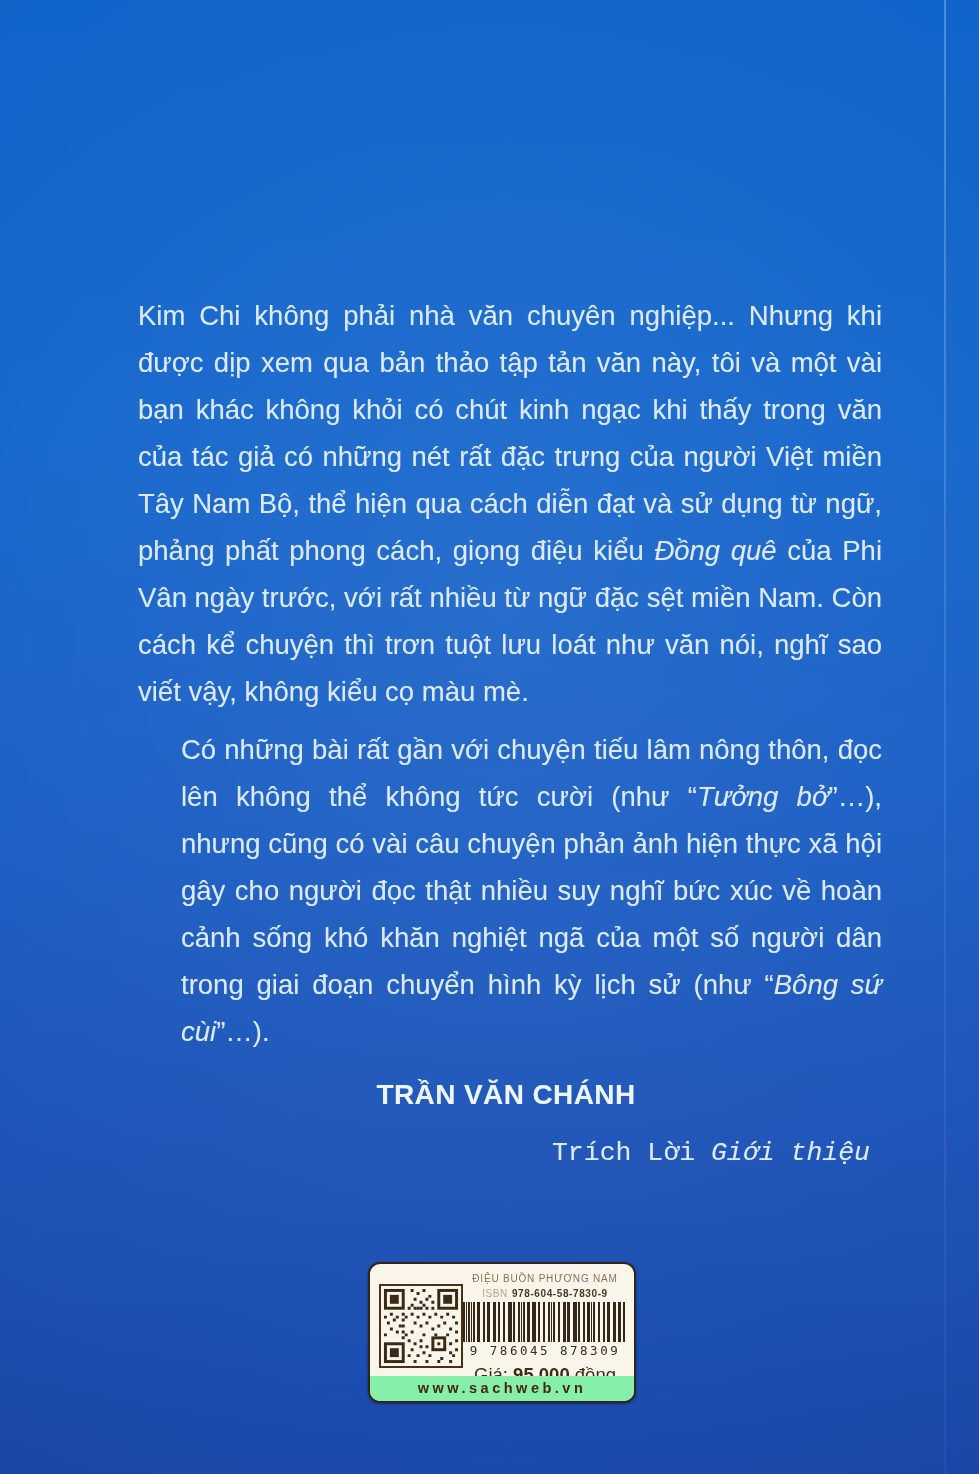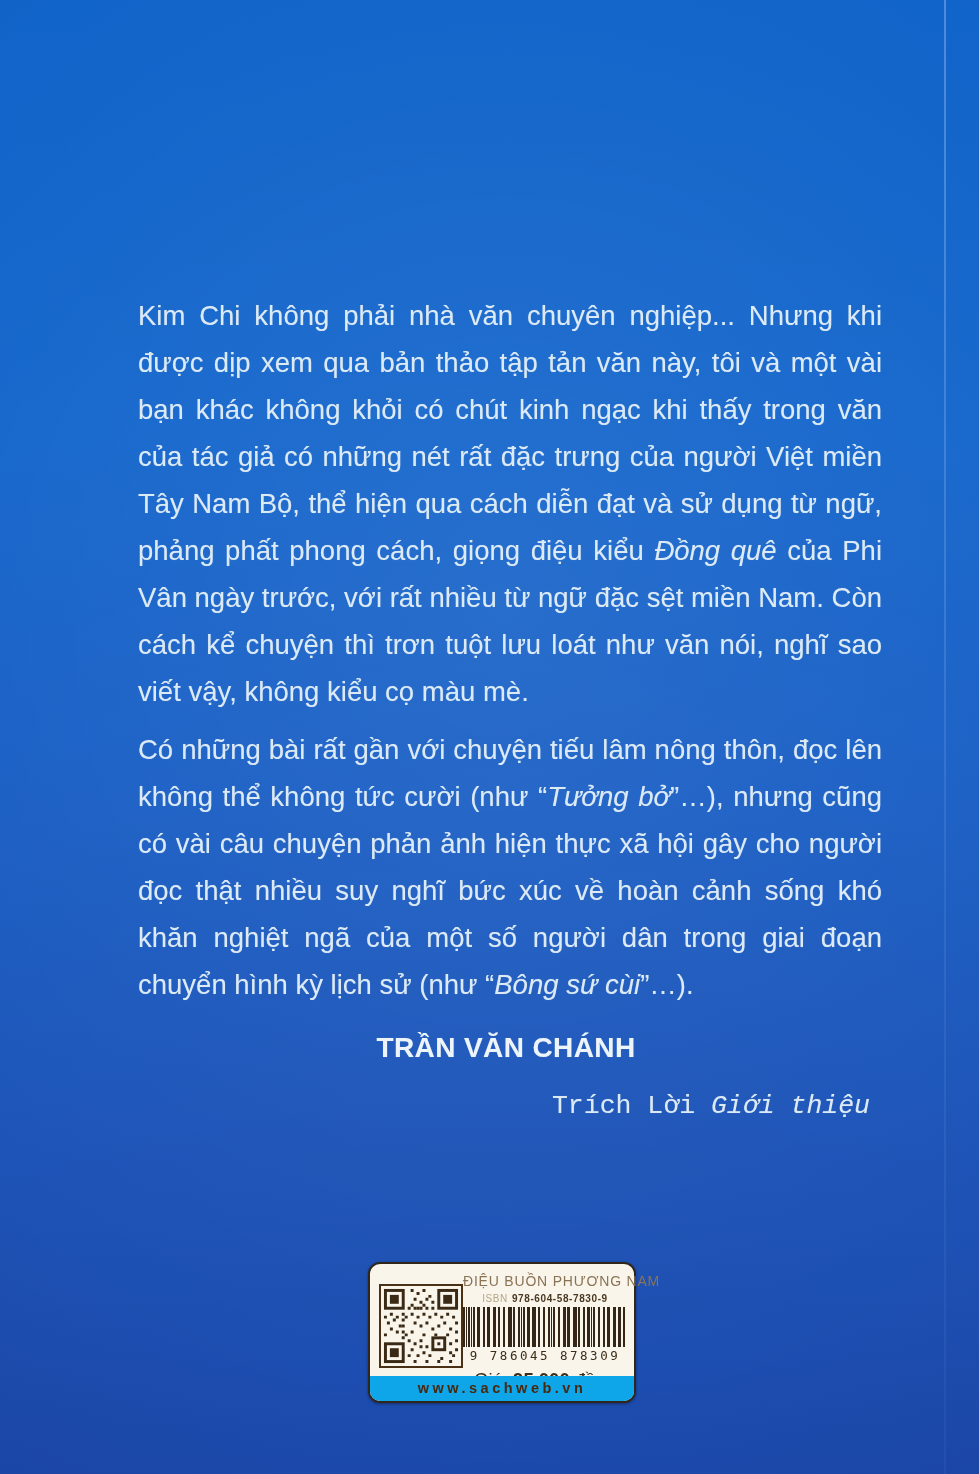--- a/index.html
+++ b/index.html
@@ -20,21 +20,21 @@
     background:linear-gradient(180deg, rgba(190,215,255,0.35), rgba(190,215,255,0.10) 60%, rgba(190,215,255,0.05));
   }
   .quote-block{
     position:absolute;left:138px;top:292px;width:744px;
     color:#dceaf5;
     font-size:27.5px;line-height:47px;
     text-align:justify;
     text-shadow:0 0 1px rgba(210,230,245,0.35);
   }
   .quote-block p{margin:0;}
-  .quote-block p + p{margin-top:11px;}
+  .quote-block p + p{margin-top:11px;margin-left:43px;}
   .signature{
     margin-top:16px;text-align:center;
     font-weight:700;font-size:28px;letter-spacing:0.4px;color:#edf5fb;
     padding-right:8px;
   }
   .attribution{
     margin-top:12px;text-align:right;font-size:26.5px;color:#dceaf5;
     padding-right:12px;
     font-family:Liberation Mono, monospace;
   }
@@ -48,41 +48,41 @@
   .qr{
     position:absolute;left:9px;top:20px;width:80px;height:80px;
     border:2px solid #4a3015;background:#f9f5eb;
   }
   .qr svg{display:block;width:100%;height:100%;}
   .label-right{
     position:absolute;left:93px;top:9px;width:164px;text-align:center;
     color:#3c2d18;
   }
   .book-title{
-    font-size:14px;letter-spacing:0.8px;color:#8a7354;white-space:nowrap;text-align:center;
+    font-size:10px;letter-spacing:0.8px;color:#8a7354;white-space:nowrap;text-align:center;
   }
   .isbn-line{margin-top:4px;font-size:10px;letter-spacing:0.6px;white-space:nowrap;}
   .isbn-word{color:#b4a787;margin-right:4px;}
   .isbn-num{color:#4a3820;font-weight:700;}
   .barcode{
     height:40px;margin-top:3px;
     background-image:
       repeating-linear-gradient(90deg,#352718 0 2px,transparent 2px 5px),
       repeating-linear-gradient(90deg,#352718 0 1px,transparent 1px 8px),
       repeating-linear-gradient(90deg,transparent 0 3px,#352718 3px 4px,transparent 4px 11px);
   }
   .barcode-digits{
     font-family:"DejaVu Sans Mono",monospace;
     font-size:12.5px;letter-spacing:2.5px;color:#3c2d18;margin-top:1px;white-space:nowrap;text-align:center;
   }
   .price-line{font-size:18.5px;margin-top:6px;color:#3c2d18;white-space:nowrap;}
   .price-value{font-weight:700;}
   .band{
     position:absolute;left:0;right:0;bottom:0;height:25px;
-    background:#0ea5e9;border-radius:0 0 10px 10px;
+    background:#86efac;border-radius:0 0 10px 10px;
     line-height:25px;text-align:center;
     font-weight:700;font-size:14.5px;letter-spacing:3.5px;color:#47290e;
     white-space:nowrap;
   }
 </style>
 </head>
 <body>
 
 <div class="cover">
   <div class="crease"></div>

